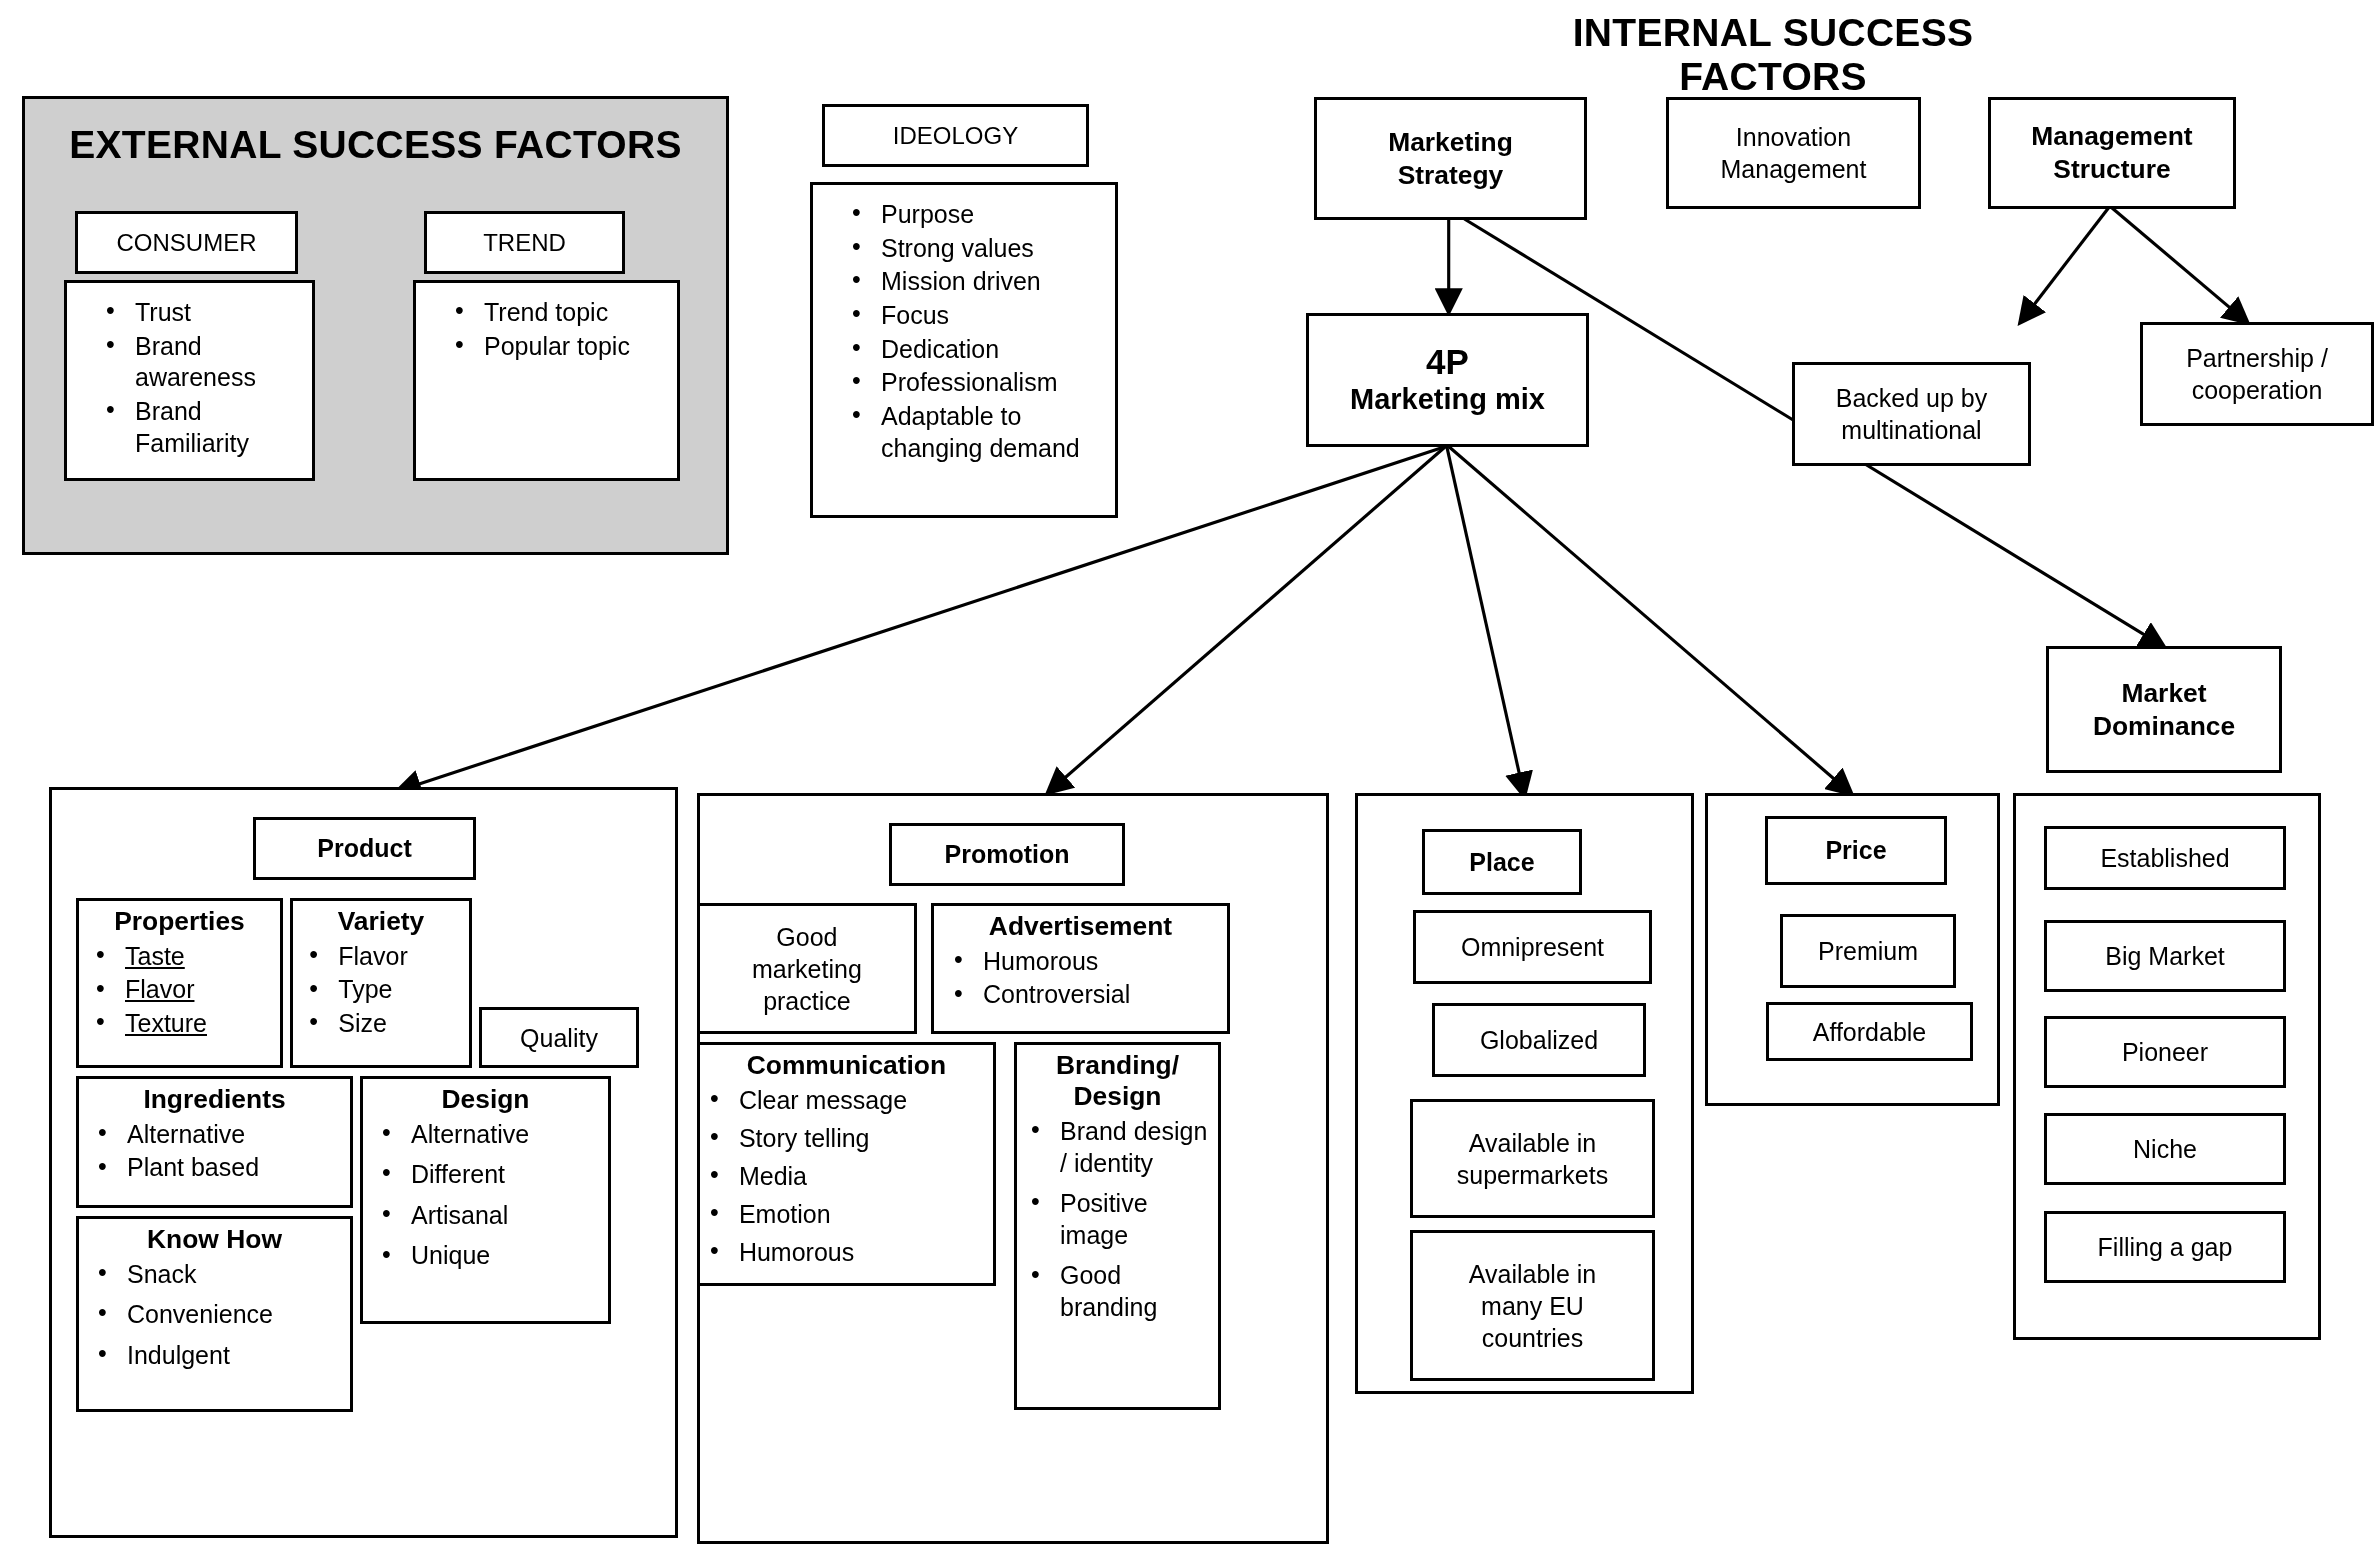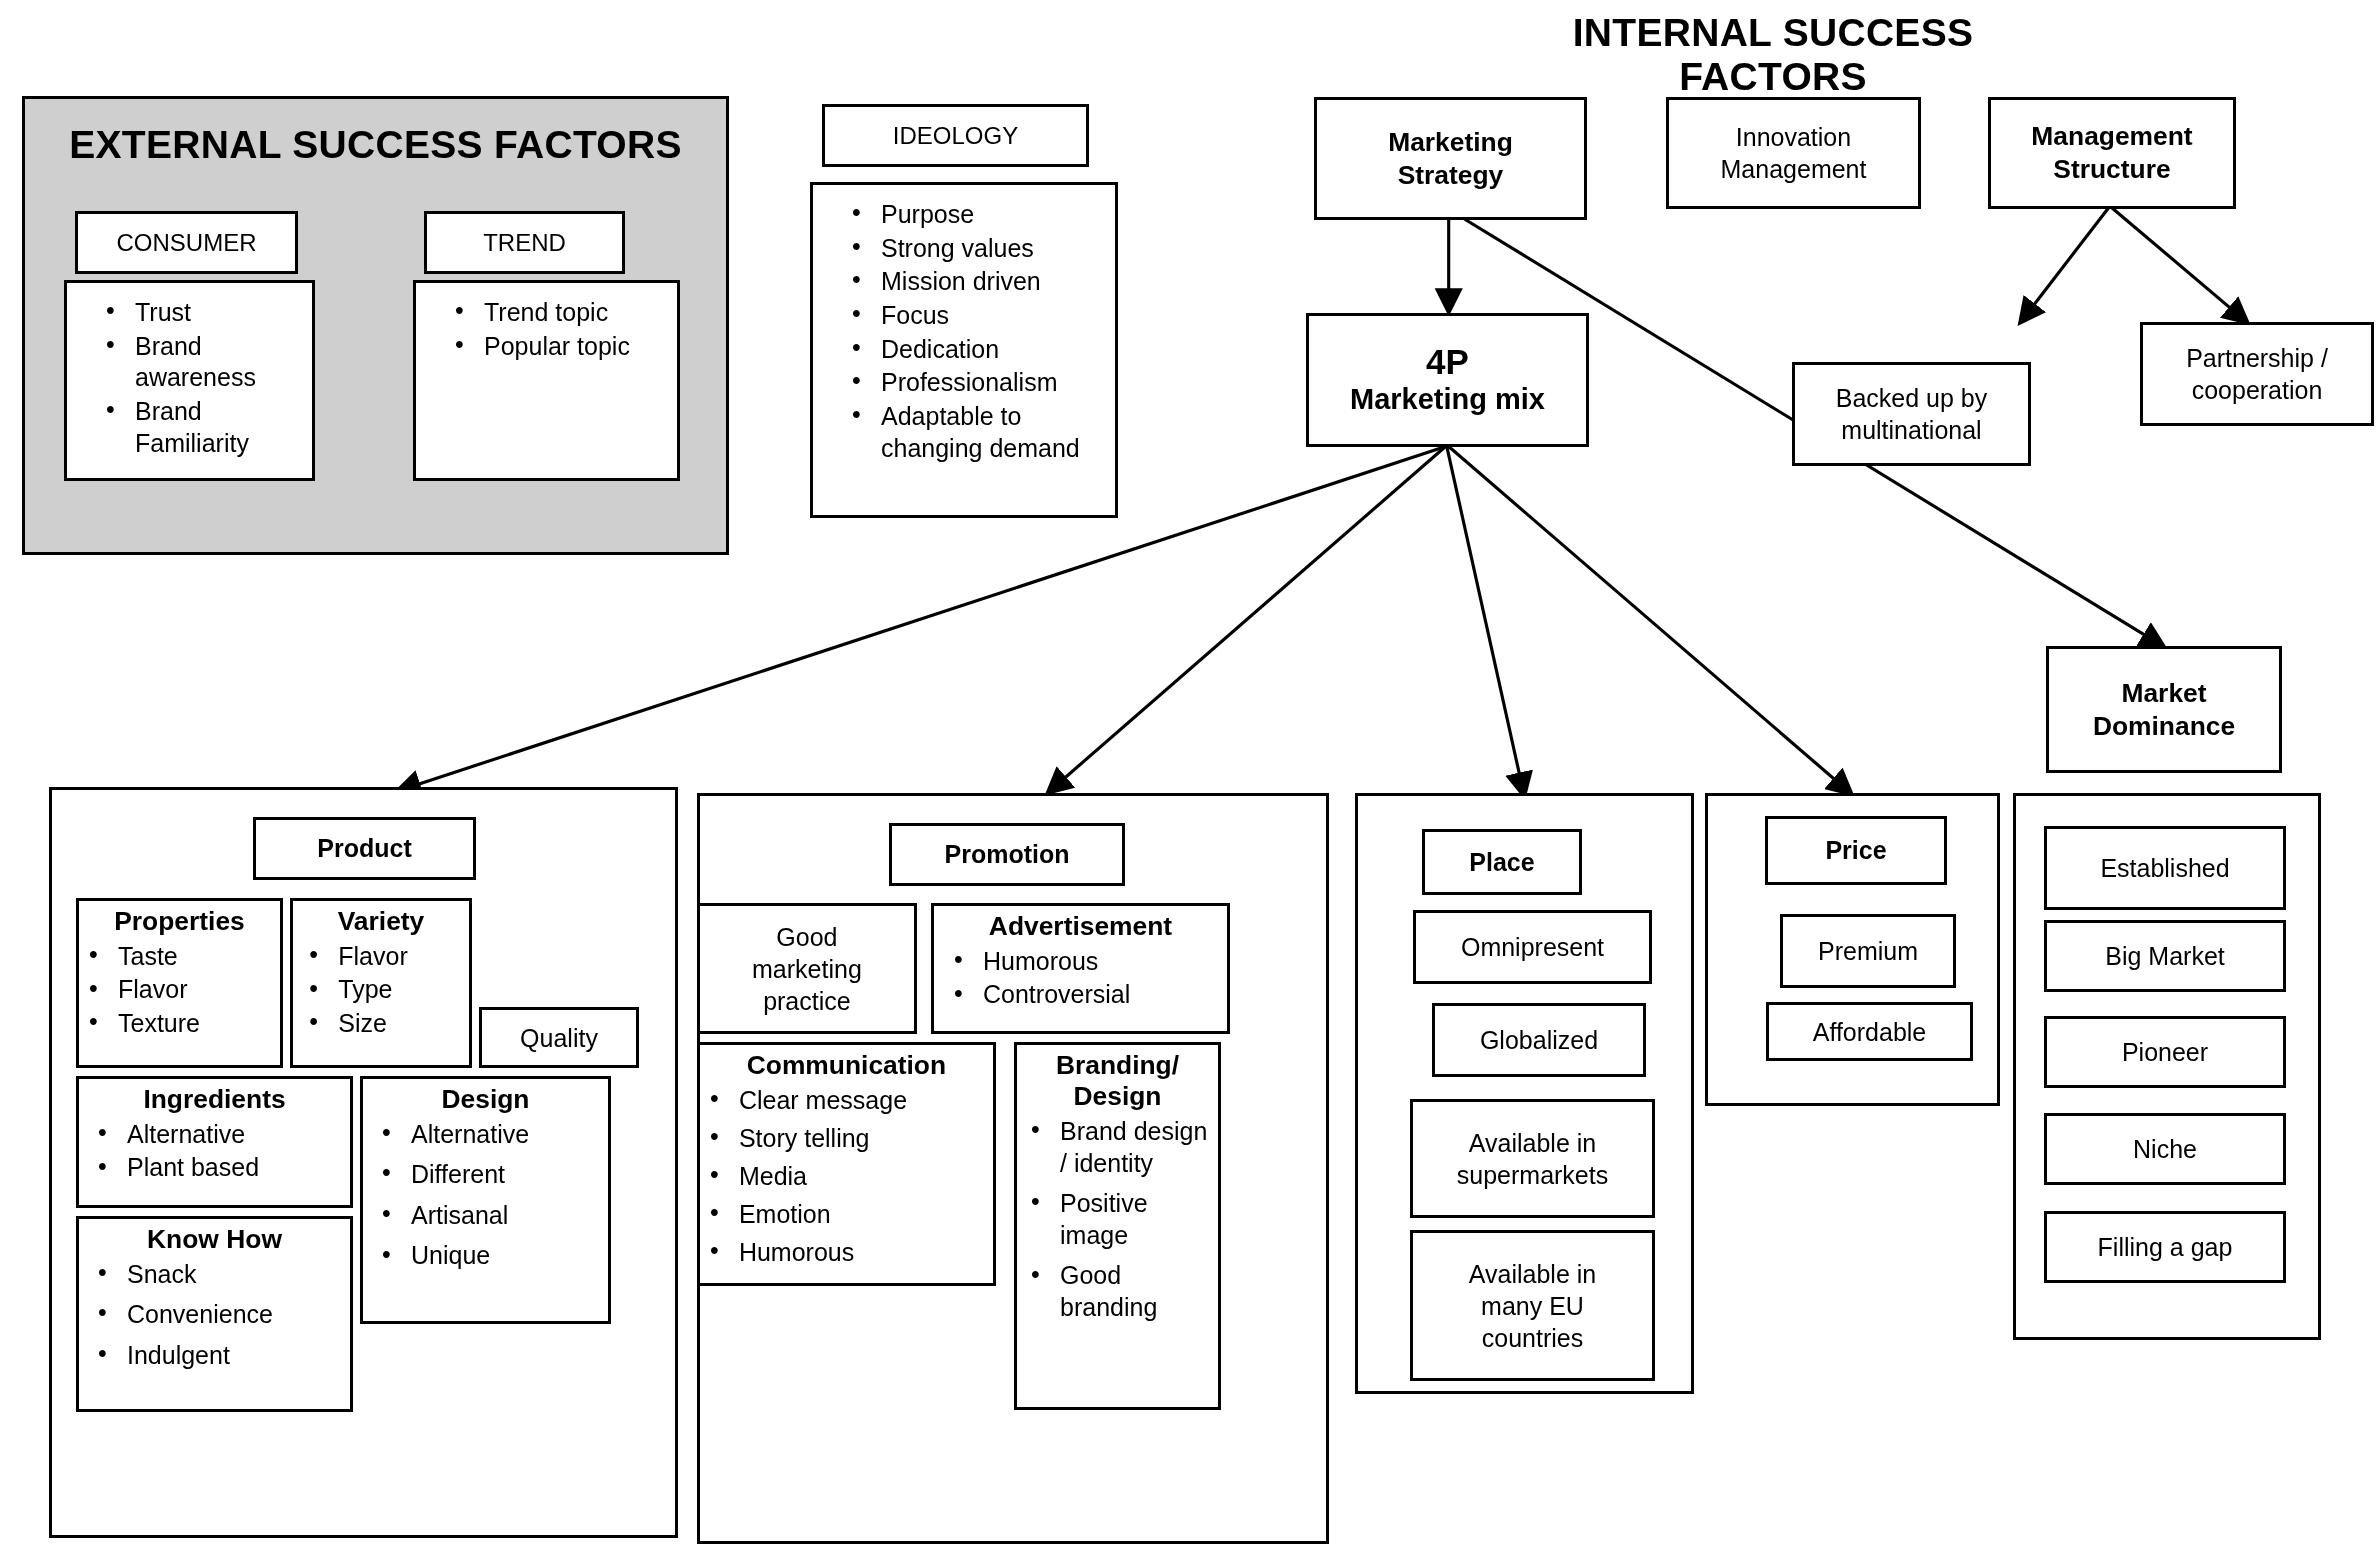--- a/index.html
+++ b/index.html
@@ -185,21 +185,21 @@
     <span style="font-size:29px; font-weight:bold; line-height:1.2;">Marketing mix</span>
   </div>
 
   <div class="abs box" style="left:49px; top:787px; width:629px; height:751px;">
     <div class="abs box ctr" style="left:201px; top:27px; width:223px; height:63px;">
       <span class="hdr-sm">Product</span>
     </div>
 
     <div class="abs box" style="left:24px; top:108px; width:207px; height:170px;">
       <div class="grp-title">Properties</div>
-      <ul class="bul" style="padding-left:10px;">
+      <ul class="bul" style="padding-left:17px;text-decoration:underline;">
         <li>Taste</li>
         <li>Flavor</li>
         <li>Texture</li>
       </ul>
     </div>
 
     <div class="abs box" style="left:238px; top:108px; width:182px; height:170px;">
       <div class="grp-title">Variety</div>
       <ul class="bul" style="padding-left:16.3px;">
         <li>Flavor</li>
@@ -306,21 +306,21 @@
     <div class="abs box ctr" style="left:58px; top:206px; width:207px; height:59px;">
       <span class="plain">Affordable</span>
     </div>
   </div>
 
   <div class="abs box ctr" style="left:2046px; top:646px; width:236px; height:127px;">
     <span class="plain-b" style="display:block; width:189px;">Market Dominance</span>
   </div>
 
   <div class="abs box" style="left:2013px; top:793px; width:308px; height:547px;">
-    <div class="abs box ctr" style="left:28px; top:30px; width:242px; height:84px;">
+    <div class="abs box ctr" style="left:28px; top:30px; width:242px; height:64px;">
       <span class="plain">Established</span>
     </div>
     <div class="abs box ctr" style="left:28px; top:124px; width:242px; height:72px;">
       <span class="plain">Big Market</span>
     </div>
     <div class="abs box ctr" style="left:28px; top:220px; width:242px; height:72px;">
       <span class="plain">Pioneer</span>
     </div>
     <div class="abs box ctr" style="left:28px; top:317px; width:242px; height:72px;">
       <span class="plain">Niche</span>

